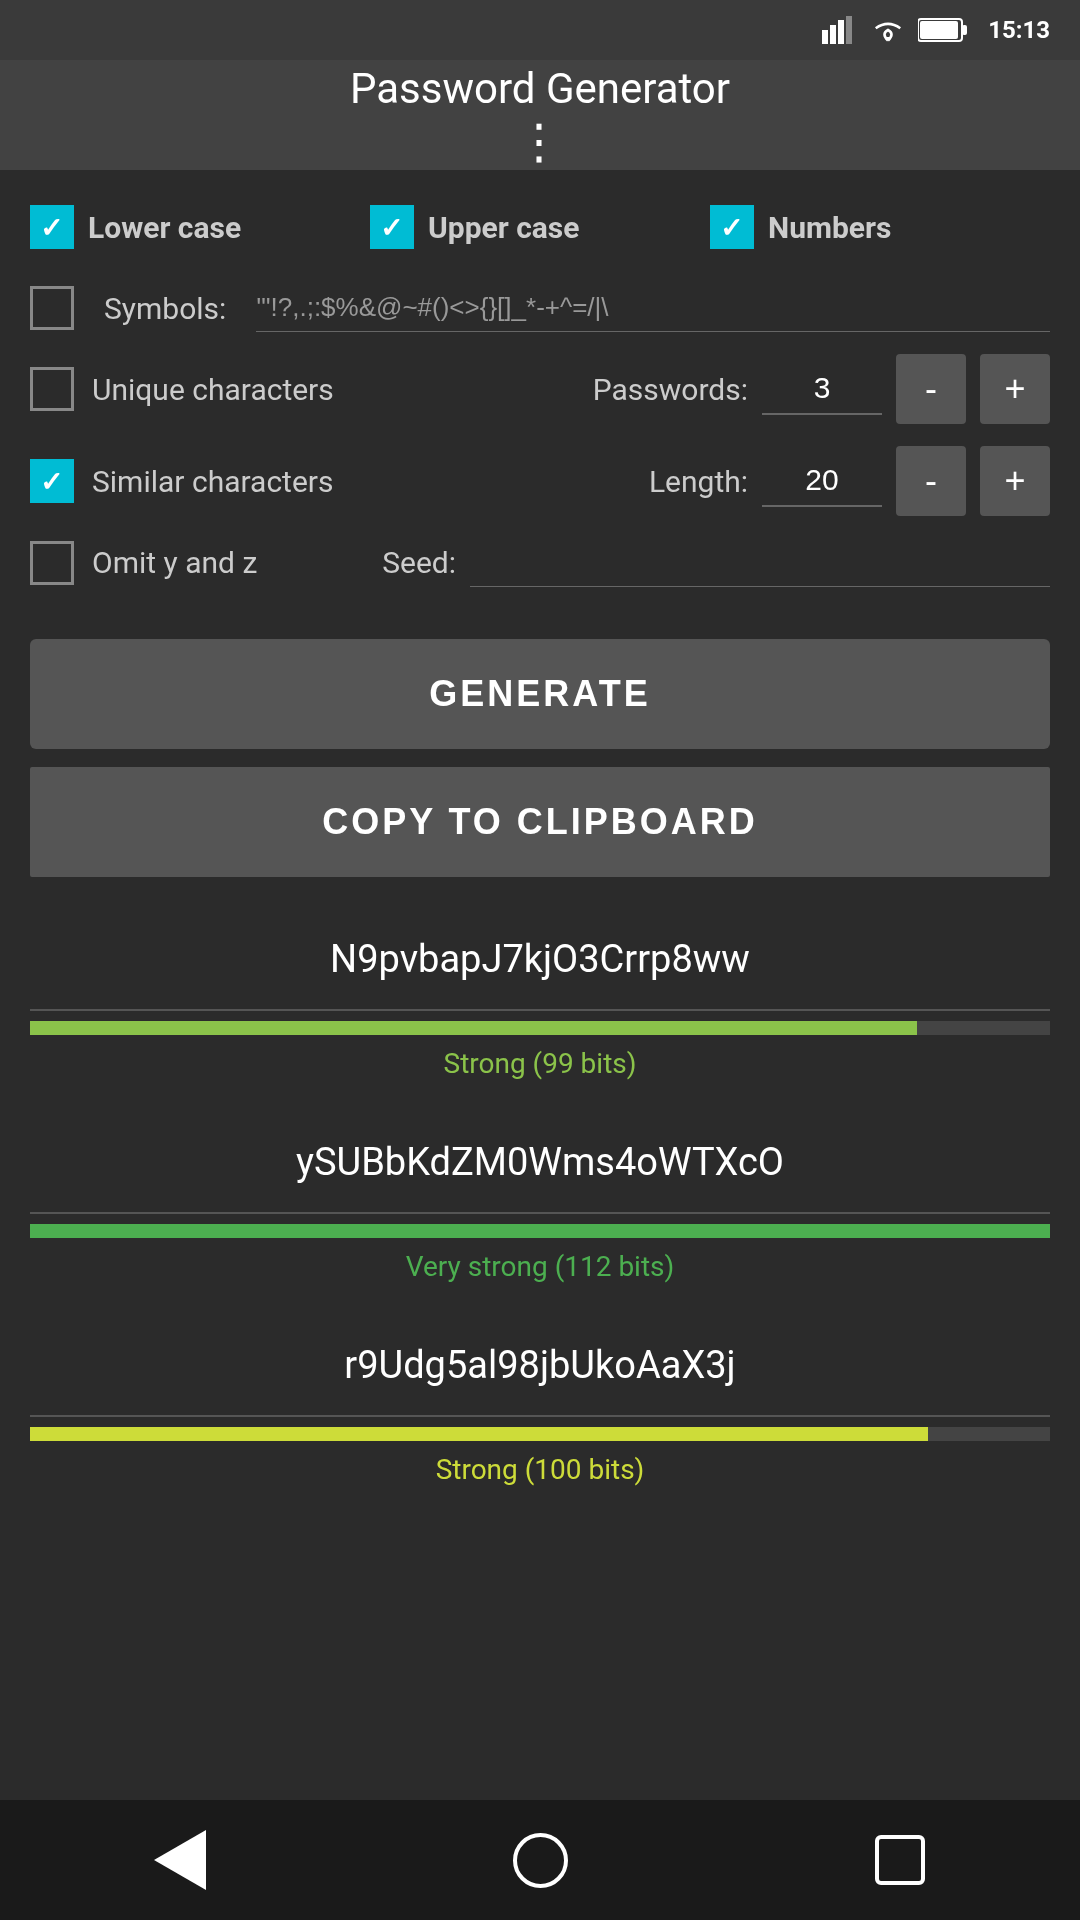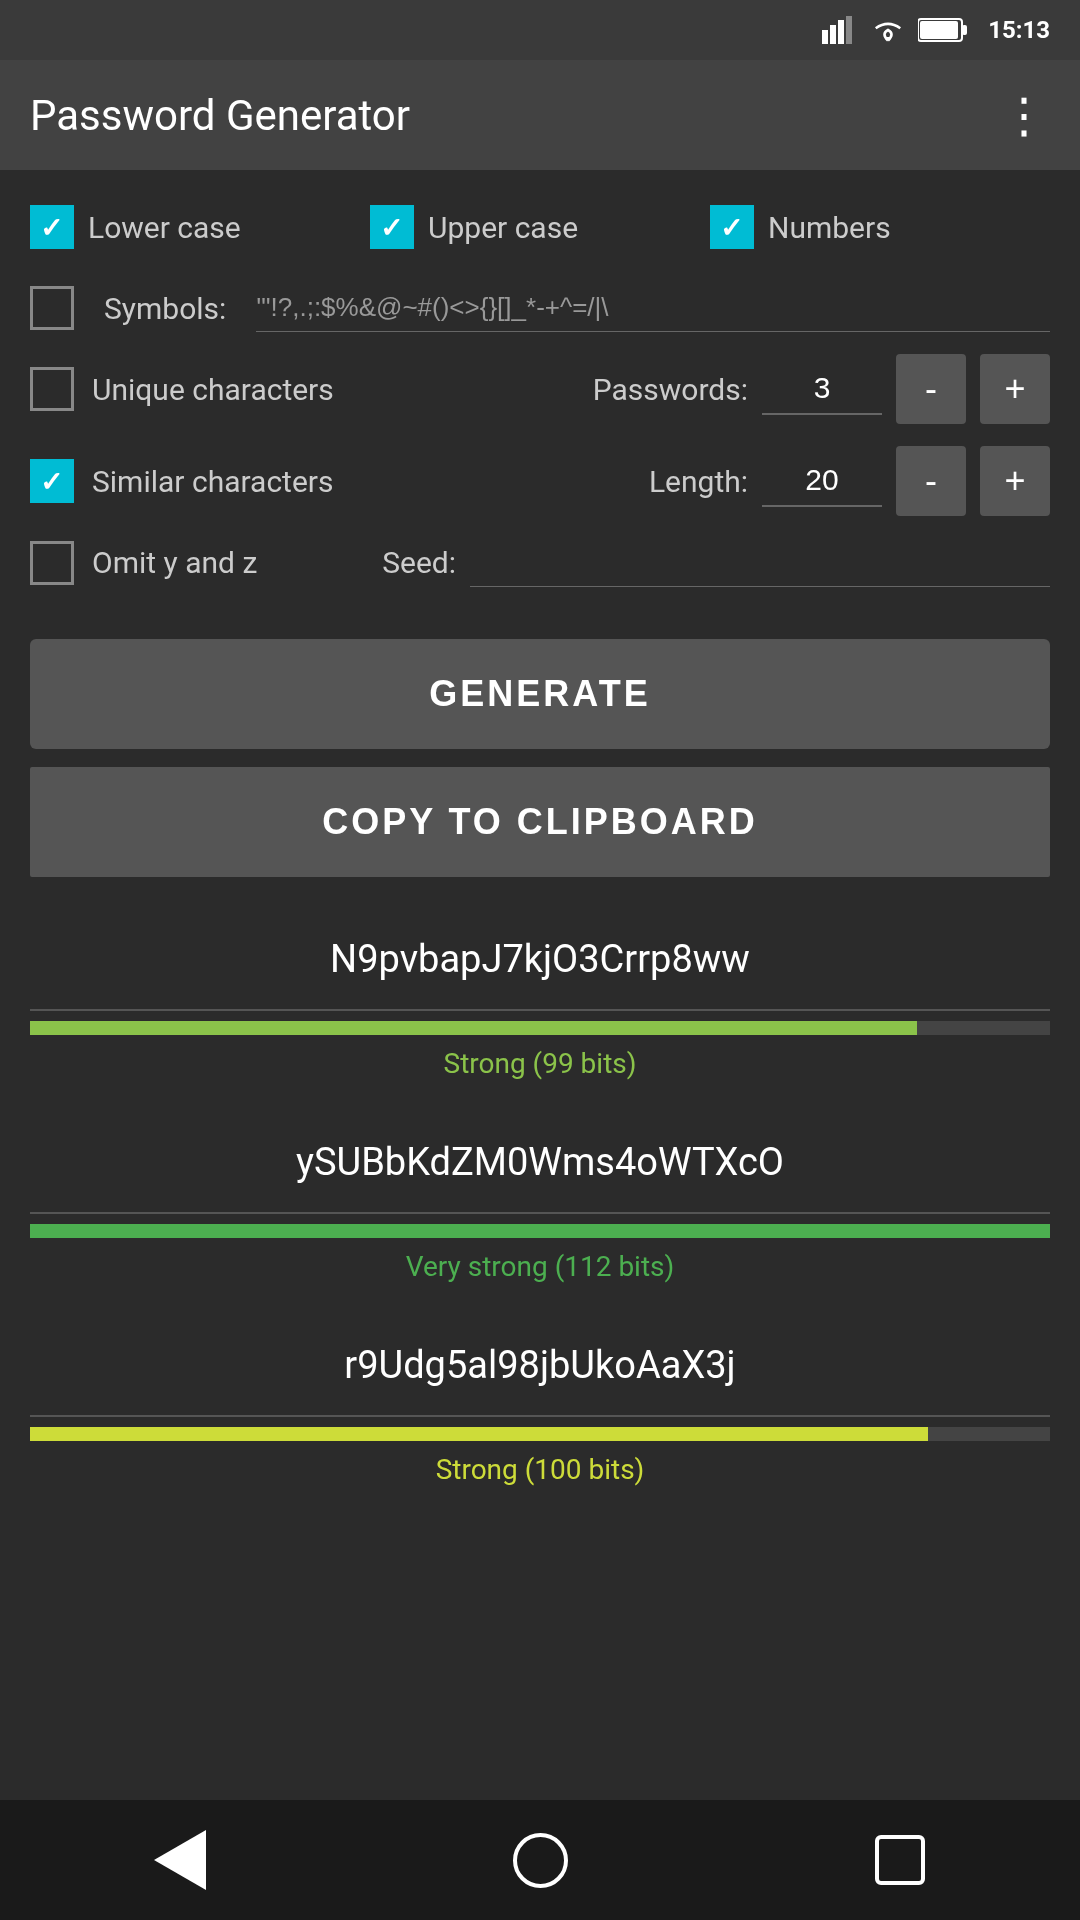--- a/index.html
+++ b/index.html
@@ -39,22 +39,23 @@
       gap: 12px;
       align-items: center;
     }
 
     .header {
       width: 100%;
       height: 110px;
       background-color: #424242;
       display: flex;
       align-items: center;
-      justify-content: space-between;
+      justify-content: flex-end;
       padding: 0 30px;
+      flex-direction: column;
     }
 
     .header-title {
       font-size: 42px;
       font-weight: 400;
       color: #ffffff;
     }
 
     .three-dots {
       font-size: 48px;
@@ -66,20 +67,21 @@
     .content {
       padding: 20px 30px;
     }
 
     .top-checkboxes {
       display: flex;
       align-items: center;
       gap: 0;
       margin-bottom: 20px;
       padding: 15px 0;
+      font-weight: bold;
     }
 
     .top-checkbox-item {
       display: flex;
       align-items: center;
       gap: 14px;
       flex: 1;
     }
 
     .checkbox {

